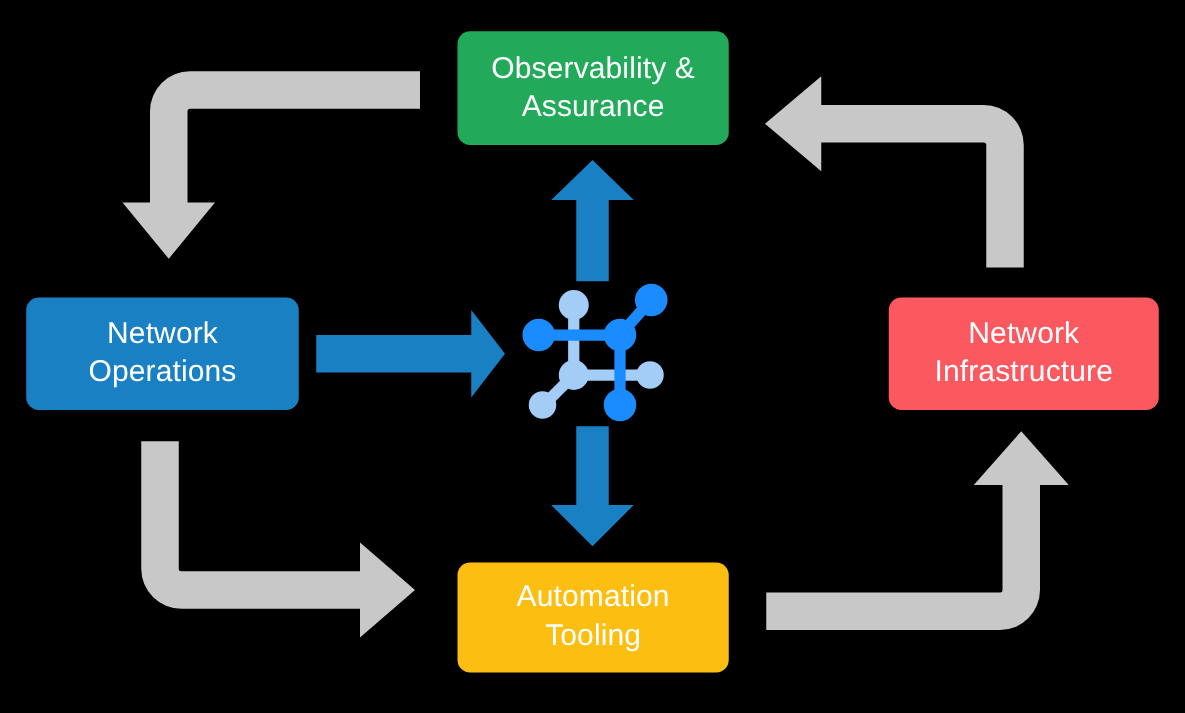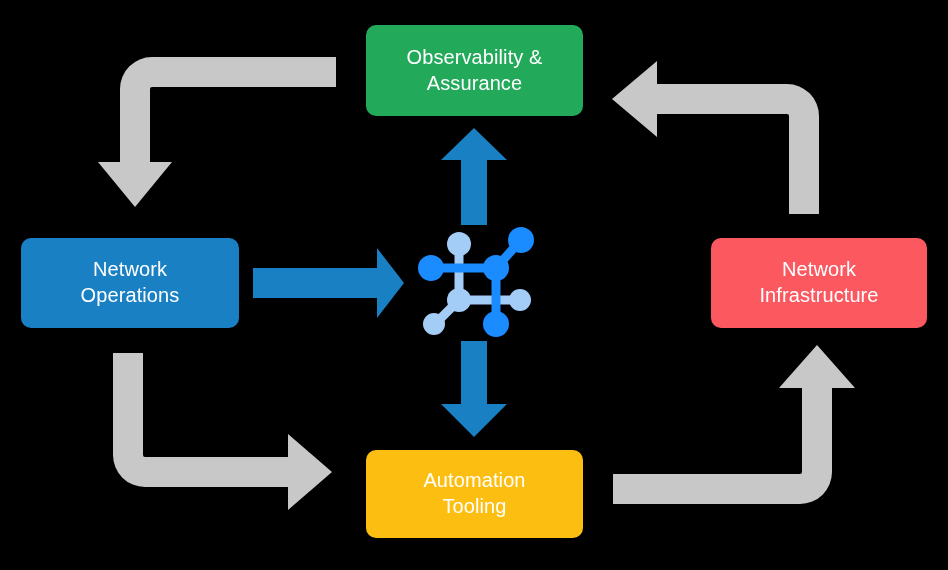--- a/index.html
+++ b/index.html
@@ -33,21 +33,21 @@
   }
   .node-box {
     position: absolute;
     display: flex;
     align-items: center;
     justify-content: center;
     border-radius: 10px;
     color: #ffffff;
     text-align: center;
     line-height: 1.28;
-    font-size: 20px;
+    font-size: 24px;
     font-weight: 400;
     letter-spacing: 0.1px;
     font-family: "Liberation Sans", sans-serif;
     box-sizing: border-box;
     padding: 4px 10px;
     user-select: none;
   }
   .node-label {
     white-space: pre-line;
     display: block;

